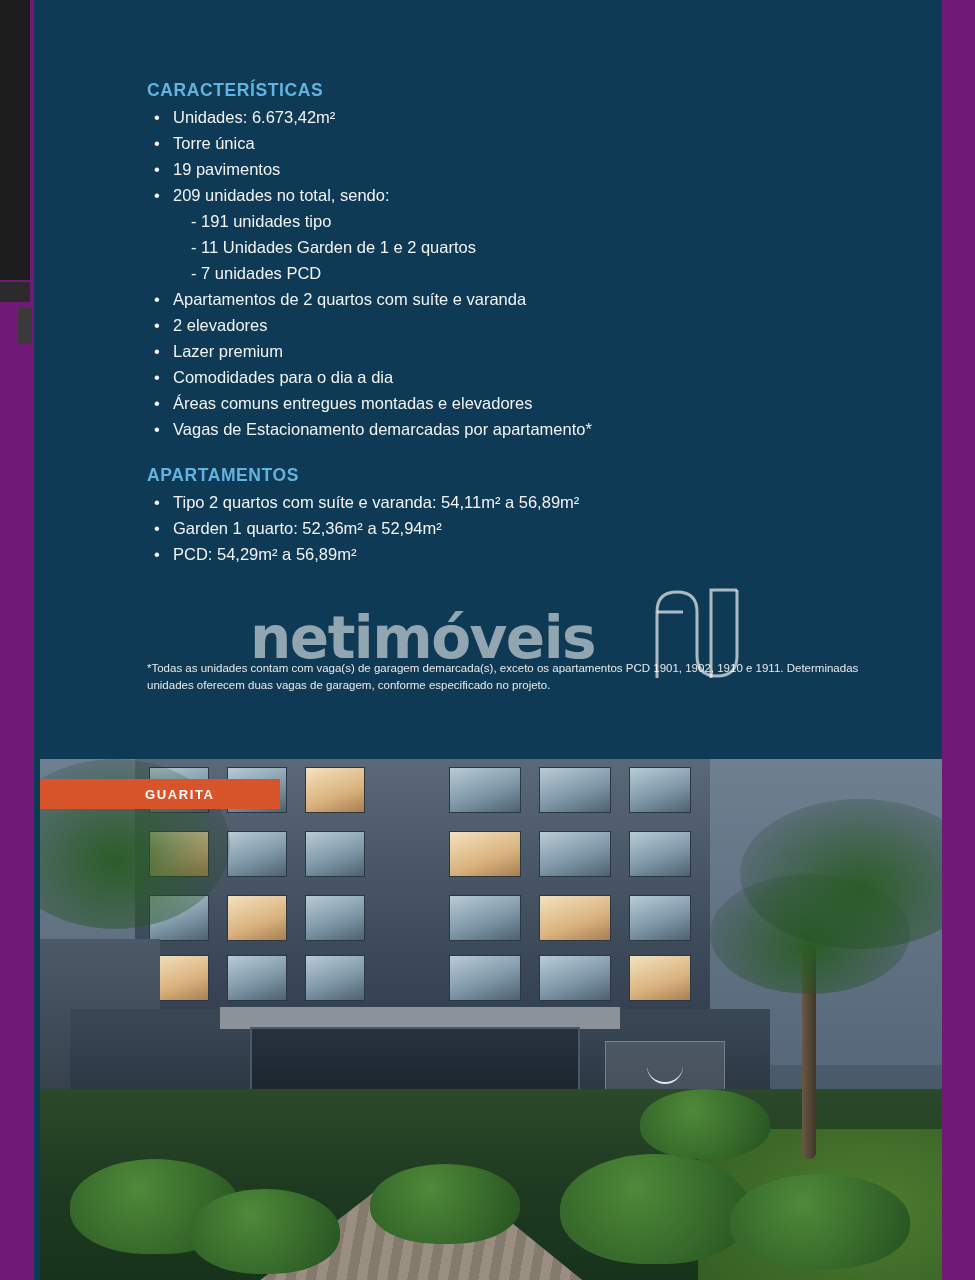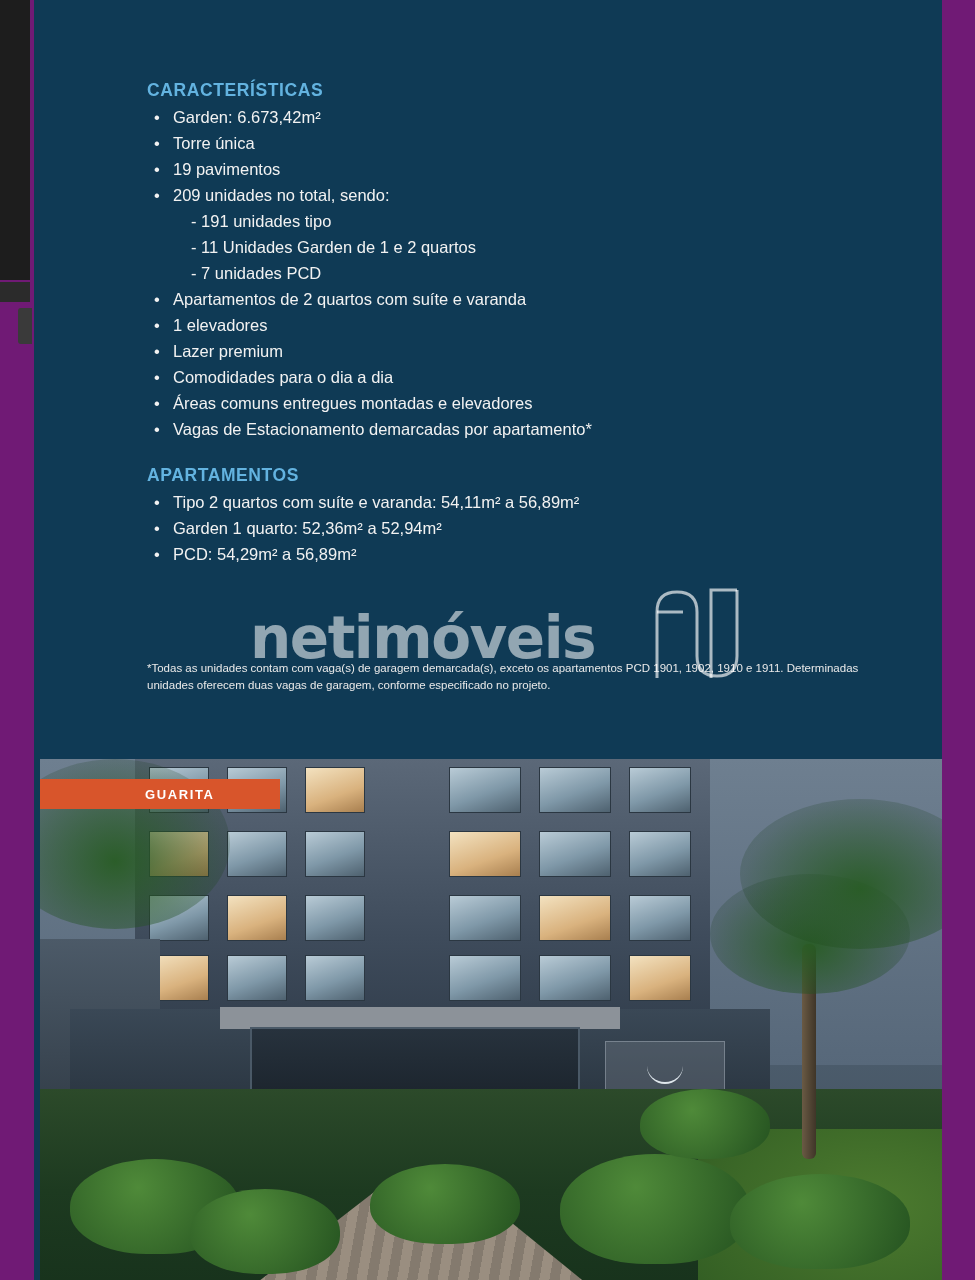--- a/index.html
+++ b/index.html
@@ -269,29 +269,29 @@
   <div class="gutter-mid"></div>
   <div class="gutter-chip"></div>
 
   <div class="sheet">
 
     <div class="text-panel">
 
       <div class="section-title" id="title-caracteristicas">CARACTERÍSTICAS</div>
 
       <ul class="bullets" id="list-caracteristicas">
-        <li class="bullet">Garden: 6.673,42m²</li>
+        <li class="bullet">Unidades: 6.673,42m²</li>
         <li class="bullet">Torre única</li>
         <li class="bullet">19 pavimentos</li>
         <li class="bullet">209 unidades no total, sendo:</li>
         <li class="sub">- 191 unidades tipo</li>
         <li class="sub">- 11 Unidades Garden de 1 e 2 quartos</li>
         <li class="sub">- 7 unidades PCD</li>
         <li class="bullet">Apartamentos de 2 quartos com suíte e varanda</li>
-        <li class="bullet">1 elevadores</li>
+        <li class="bullet">2 elevadores</li>
         <li class="bullet">Lazer premium</li>
         <li class="bullet">Comodidades para o dia a dia</li>
         <li class="bullet">Áreas comuns entregues montadas e elevadores</li>
         <li class="bullet">Vagas de Estacionamento demarcadas por apartamento*</li>
       </ul>
 
       <div class="section-title" id="title-apartamentos">APARTAMENTOS</div>
 
       <ul class="bullets" id="list-apartamentos">
         <li class="bullet">Tipo 2 quartos com suíte e varanda: 54,11m² a 56,89m²</li>

